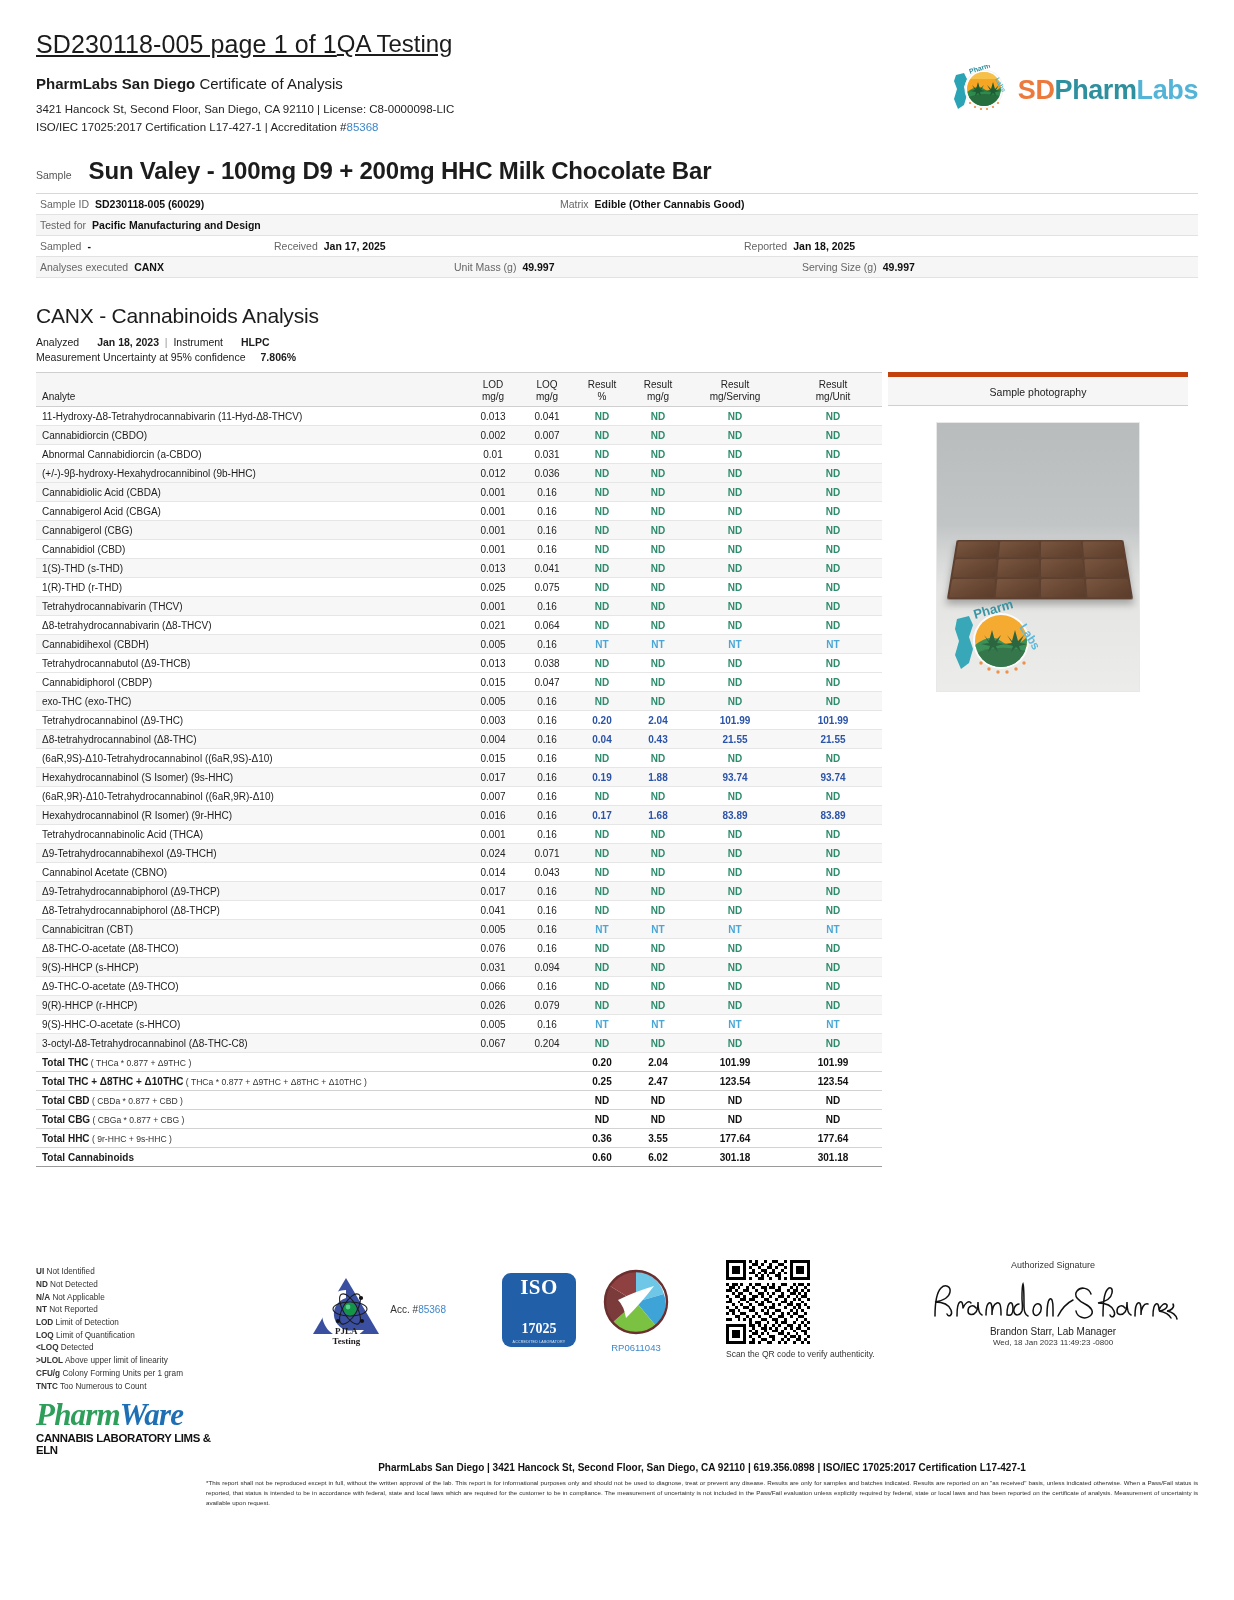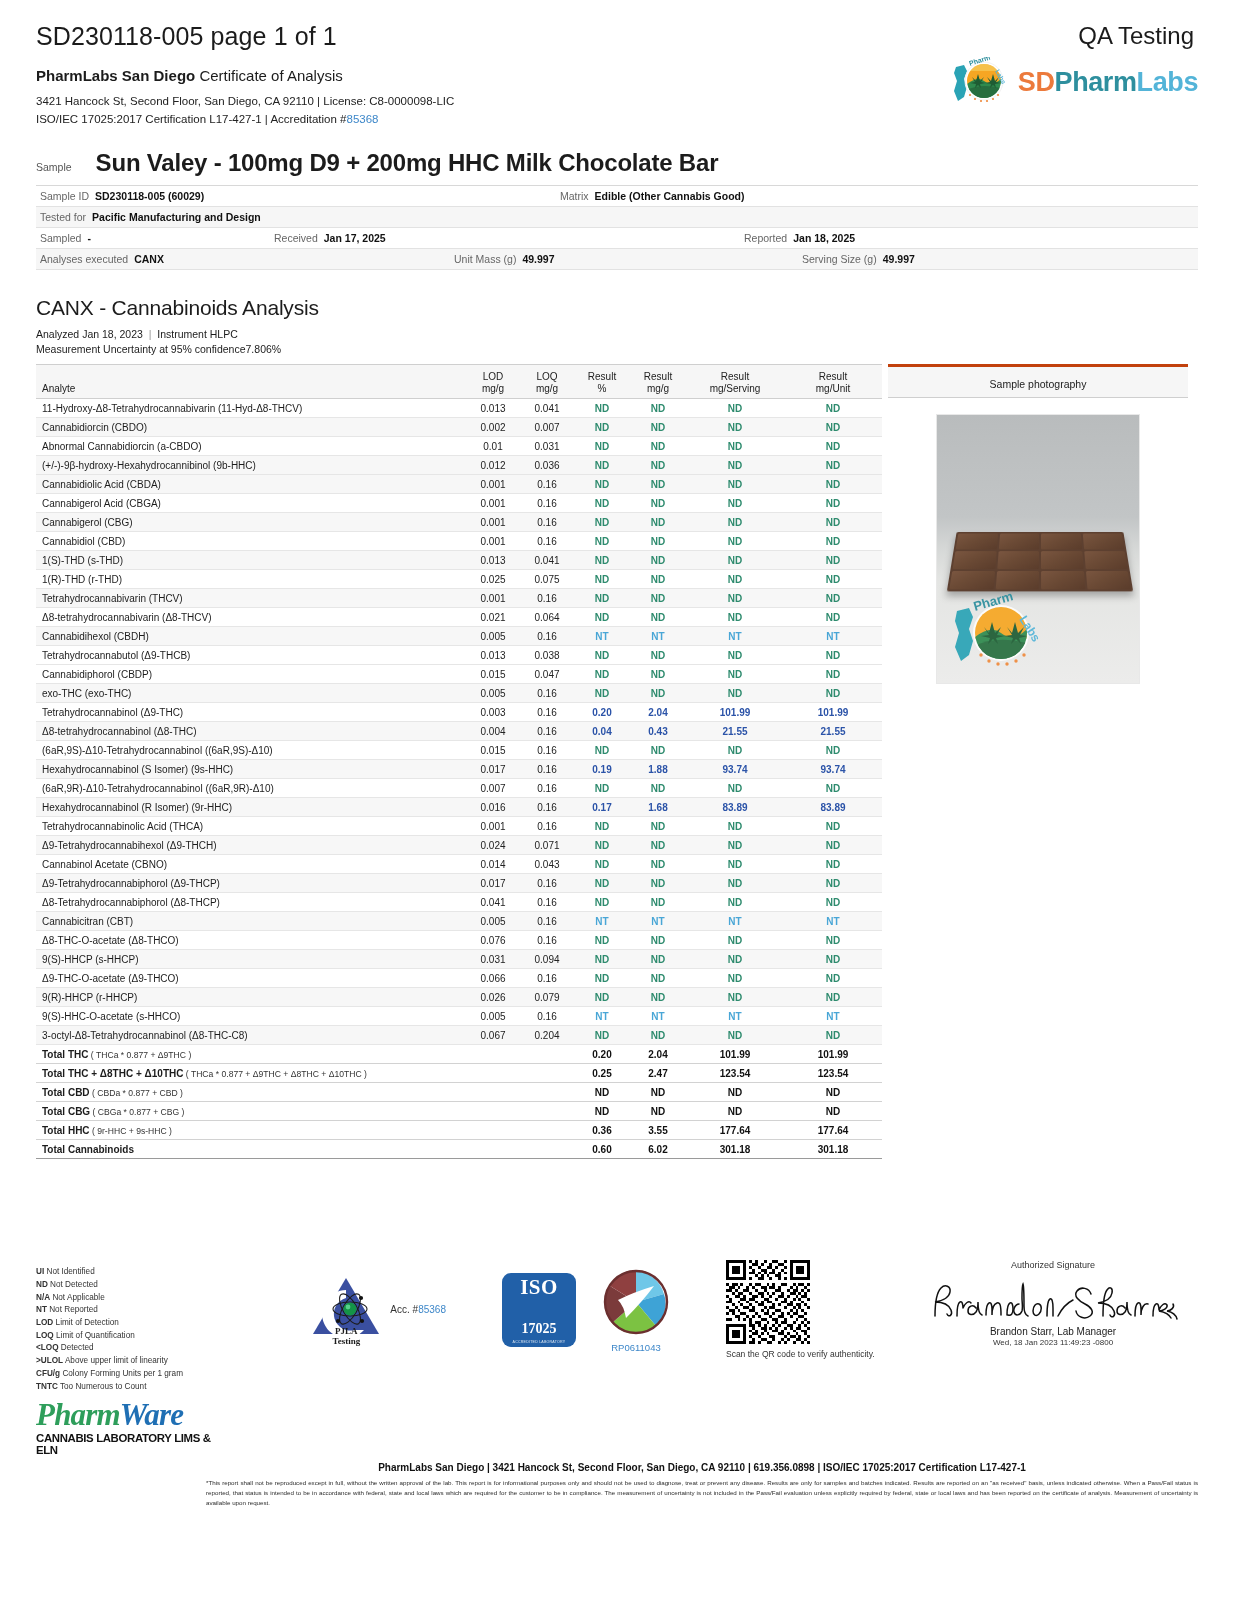--- a/index.html
+++ b/index.html
@@ -8,55 +8,55 @@
     width: 1234px; height: 1600px;
     background: #ffffff;
     font-family: "Liberation Sans", sans-serif;
     color: #1c1c1c;
     position: relative;
     overflow: hidden;
   }
   .page { position: relative; width: 1234px; height: 1600px; padding: 0 36px; }
 
   
-  .topbar { display: flex; justify-content: space-between; align-items: flex-start; padding-top: 22px; }
+  .topbar { display: flex; justify-content: flex-start; align-items: flex-start; padding-top: 30px; text-decoration: underline; }
   .doc-id { font-size: 25px; letter-spacing: .1px; color: #1b1b1b; }
   .qa-title { font-size: 24px; color: #1b1b1b; padding-right: 4px; }
 
   .lab-block { margin-top: 16px; }
   .lab-line1 { font-size: 15px; }
   .lab-line1 b { font-weight: bold; }
   .lab-line1 span.coa { font-weight: normal; }
   .lab-addr { font-size: 11.5px; line-height: 1.55; margin-top: 9px; color: #222; }
   .acc-link { color: #3d87c9; }
 
   .logo-wrap { display: flex; align-items: center; gap: 6px; margin-top: 6px; }
   .logo-mark { width: 62px; height: 50px; position: relative; flex: 0 0 auto; }
   .logo-text { font-size: 27px; font-weight: bold; letter-spacing: -.4px; white-space: nowrap; }
   .lt-sd { color: #ec7a3c; }
   .lt-pharm { color: #2e8f9e; }
   .lt-labs { color: #53b4d8; }
 
   
-  .sample-row { margin-top: 20px; display: flex; align-items: baseline; gap: 24px; }
+  .sample-row { margin-top: 20px; display: flex; align-items: baseline; gap: 17px; }
   .sample-lbl { font-size: 10.5px; color: #555; }
   .sample-name { font-size: 24px; font-weight: bold; letter-spacing: -.2px; }
 
   
   .meta { margin-top: 8px; border-top: 1px solid #d8d8d8; }
   .meta-row { display: flex; border-bottom: 1px solid #e2e2e2; font-size: 10.5px; padding: 4px 2px 4px 4px; }
   .meta-row.alt { background: #f6f6f6; }
   .mcell { display: flex; gap: 6px; }
   .mk { color: #666; }
   .mv { font-weight: bold; color: #111; }
 
   
   .sec-title { font-size: 21px; margin-top: 26px; letter-spacing: -.2px; }
   .sec-sub { font-size: 10.5px; margin-top: 7px; line-height: 1.5; }
-  .sec-sub b { font-weight: normal; }
+  .sec-sub b { font-weight: bold; margin-left: 15px; }
 
   
   .tbl-wrap { display: flex; gap: 0; margin-top: 6px; }
   .tbl { width: 846px; border-collapse: collapse; table-layout: fixed; }
   .tbl th, .tbl td { font-size: 10px; padding: 3.5px 3px; }
   .tbl thead th {
     border-top: 1px solid #cfcfcf; border-bottom: 1px solid #cfcfcf;
     background: #f6f6f6; font-weight: normal; vertical-align: bottom;
     line-height: 1.2; font-size: 10px; color: #222; height: 34px;
   }
@@ -71,21 +71,21 @@
   .v-num { color: #2b53a8; }
   tr.total td { border-bottom: 1px solid #d2d2d2; }
   tr.total td.an { font-weight: bold; font-size: 10px; }
   tr.total td.an .frm { font-weight: normal; font-size: 8.6px; color: #333; }
   tr.total td.res { color: #111; font-weight: bold; }
   tr.total-last td { border-bottom: 1.5px solid #9a9a9a; }
 
   
   .photo-col { width: 300px; margin-left: 6px; }
   .photo-head {
-    border-top: 3px solid #c2410c; border-bottom: 1px solid #cfcfcf;
+    border-top: 5px solid #c2410c; border-bottom: 1px solid #cfcfcf;
     background: #f6f6f6; height: 34px; display: flex; align-items: flex-end;
     justify-content: center; font-size: 10.5px; padding-bottom: 7px; color: #222;
   }
   .photo-box { margin: 16px auto 0; width: 204px; height: 270px; background: #fff;
                border: 1px solid #e8e8e8; position: relative; overflow: hidden; }
   .photo-bg { position:absolute; inset:0;
     background: linear-gradient(#b9bcbd 0%, #c2c5c6 38%, #d6d8d7 50%, #e4e5e3 62%, #ececeb 100%); }
   .choco { position: absolute; left: 15px; top: 112px; width: 176px; height: 66px;
            transform: perspective(260px) rotateX(26deg); }
   .choco-body { position:absolute; inset:0; background:#5d4030; border-radius:2px;

